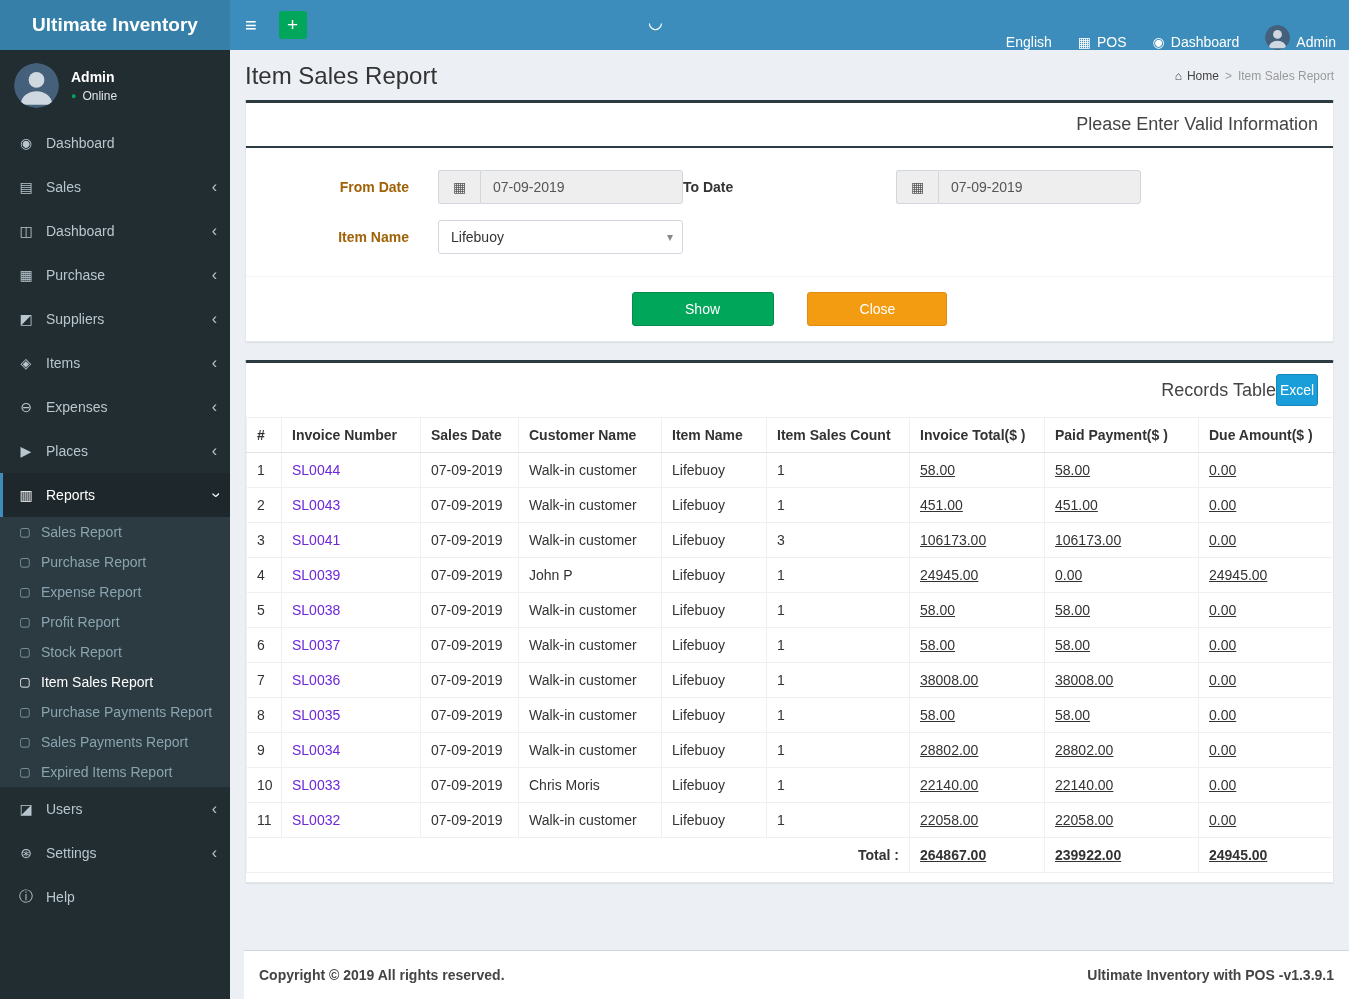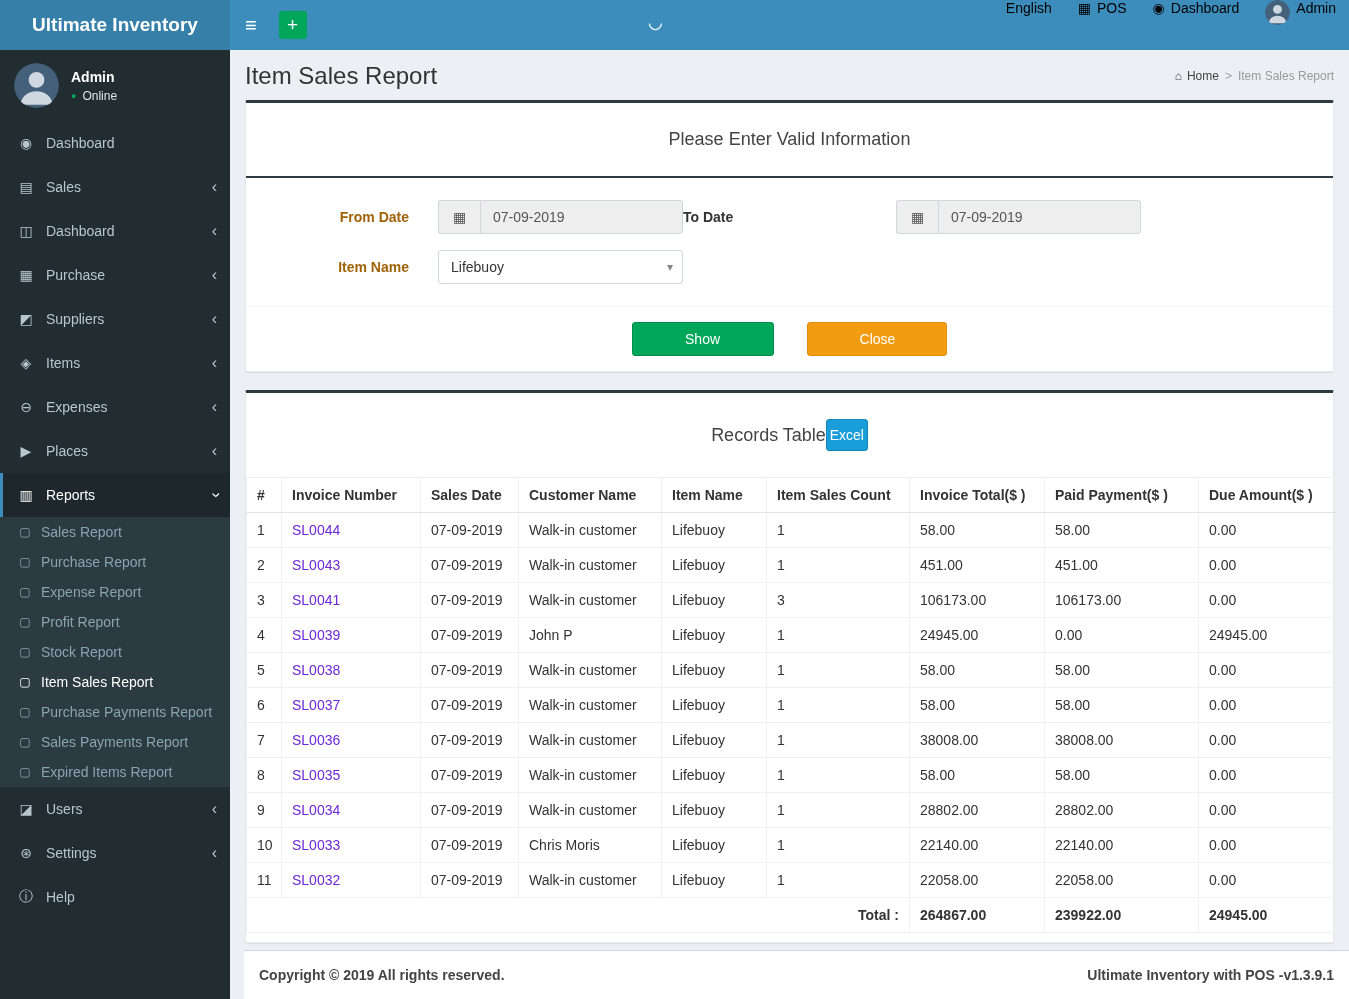--- a/index.html
+++ b/index.html
@@ -15,21 +15,21 @@
   
   .navbar { position:absolute; top:0; left:0; right:0; height:50px; display:flex; z-index:20; }
   .logo { width:230px; background:#367fa9; color:#fff; font-size:19px; font-weight:bold;
           display:flex; align-items:center; justify-content:center; }
   .navbar-main { flex:1; background:#3c8dbc; display:flex; align-items:center; color:#fff; position:relative; }
   .hamburger { padding:0 15px; font-size:20px; height:50px; display:flex; align-items:center; }
   .add-btn { width:28px; height:28px; background:#00a65a; border-radius:3px; color:#fff;
              font-size:19px; display:flex; align-items:center; justify-content:center; margin-left:7px; }
   .nav-center-arc { position:absolute; left:418px; top:12px; font-size:17px; color:#fff; }
   .nav-right { margin-left:auto; display:flex; align-items:center; height:50px; }
-  .nav-item { display:flex; align-items:flex-start; gap:6px; padding:0 13px; height:50px; font-size:14px; color:#000000; }
+  .nav-item { display:flex; align-items:flex-end; gap:6px; padding:0 13px; height:50px; font-size:14px; color:#ffffff; }
   .nav-icon { font-size:14px; }
   .avatar-sm { width:25px; height:25px; border-radius:50%; overflow:hidden; flex:0 0 auto; }
 
   
   .sidebar { position:absolute; top:50px; left:0; width:230px; bottom:0; background:#222d32; z-index:10; }
   .user-panel { display:flex; align-items:center; gap:12px; padding:13px 12px 13px 14px; }
   .avatar-lg { width:45px; height:45px; border-radius:50%; overflow:hidden; flex:0 0 auto; }
   .user-name { color:#fff; font-weight:bold; font-size:14px; margin-bottom:4px; }
   .user-status { color:#dfe4e8; font-size:12px; display:flex; align-items:center; gap:6px; }
   .status-dot { color:#00a65a; font-size:9px; }
@@ -51,21 +51,21 @@
                      background:#ecf0f5; overflow:hidden; }
   .content-header { padding:12px 15px 10px; display:flex; justify-content:space-between; align-items:center; }
   .page-title { font-size:24px; font-weight:400; color:#333; }
   .breadcrumb { font-size:12px; color:#444; display:flex; align-items:center; gap:6px; }
   .breadcrumb .home-link { color:#444; display:flex; align-items:center; gap:5px; }
   .breadcrumb .sep { color:#9aa0a6; }
   .breadcrumb .current { color:#999; }
 
   .box { background:#fff; margin:0 15px 18px; border:1px solid #e4e8ec; border-top:3px solid #2c3b41;
          border-radius:2px; box-shadow:0 1px 1px rgba(0,0,0,0.08); }
-  .box-header { padding:26px 15px; font-size:18px; color:#444; display:flex; align-items:center; justify-content:center; }
+  .box-header { padding:11px 15px; font-size:18px; color:#444; display:flex; align-items:center; justify-content:flex-end; }
   .filter-box .box-header { border-bottom:2px solid #2c3b41; }
 
   .box-body { padding:22px 0 6px; }
   .form-row { display:flex; align-items:center; margin-bottom:16px; }
   .lbl { width:192px; text-align:right; font-weight:bold; color:#a16207; padding-right:29px; }
   .lbl-mid { width:213px; font-weight:bold; color:#333; padding-right:29px; }
   .input-group { display:flex; width:245px; height:34px; }
   .input-addon { width:42px; background:#eee; border:1px solid #d2d6de; border-right:0;
                  display:flex; align-items:center; justify-content:center; color:#555;
                  border-radius:3px 0 0 3px; font-size:14px; }
@@ -82,21 +82,21 @@
   .btn-show { width:142px; background:#00a65a; border-color:#008d4c; margin-right:15px; }
   .btn-close { width:140px; background:#f39c12; border-color:#e08e0b; margin-left:15px; }
   .btn-excel { width:42px; height:32px; line-height:30px; background:#1a9ed9; border-color:#1786b8; font-size:14px; }
 
   
   .records-box .box-body { padding:0 0 9px; }
   table.records { width:100%; border-collapse:collapse; table-layout:fixed; }
   table.records th, table.records td { border:1px solid #f0f0f0; padding:9px 10px; font-size:14px;
                                        text-align:left; overflow:hidden; white-space:nowrap; }
   table.records th { font-weight:bold; color:#333; border-bottom:1px solid #e2e2e2; }
-  td.num, th.num { text-align:right; }
+  td.num, th.num { text-align:right;text-decoration:underline; }
   td.link { color:#6d28d9; }
   tr.total-row td { font-weight:bold; }
   tr.total-row td.total-label { text-align:right; }
 
   
   .main-footer { position:absolute; left:244px; right:0; bottom:0; height:49px; background:#fff;
                  border-top:1px solid #d2d6de; padding:15px; display:flex;
                  justify-content:space-between; align-items:center; color:#444; font-weight:bold; }
 </style>
 </head>

